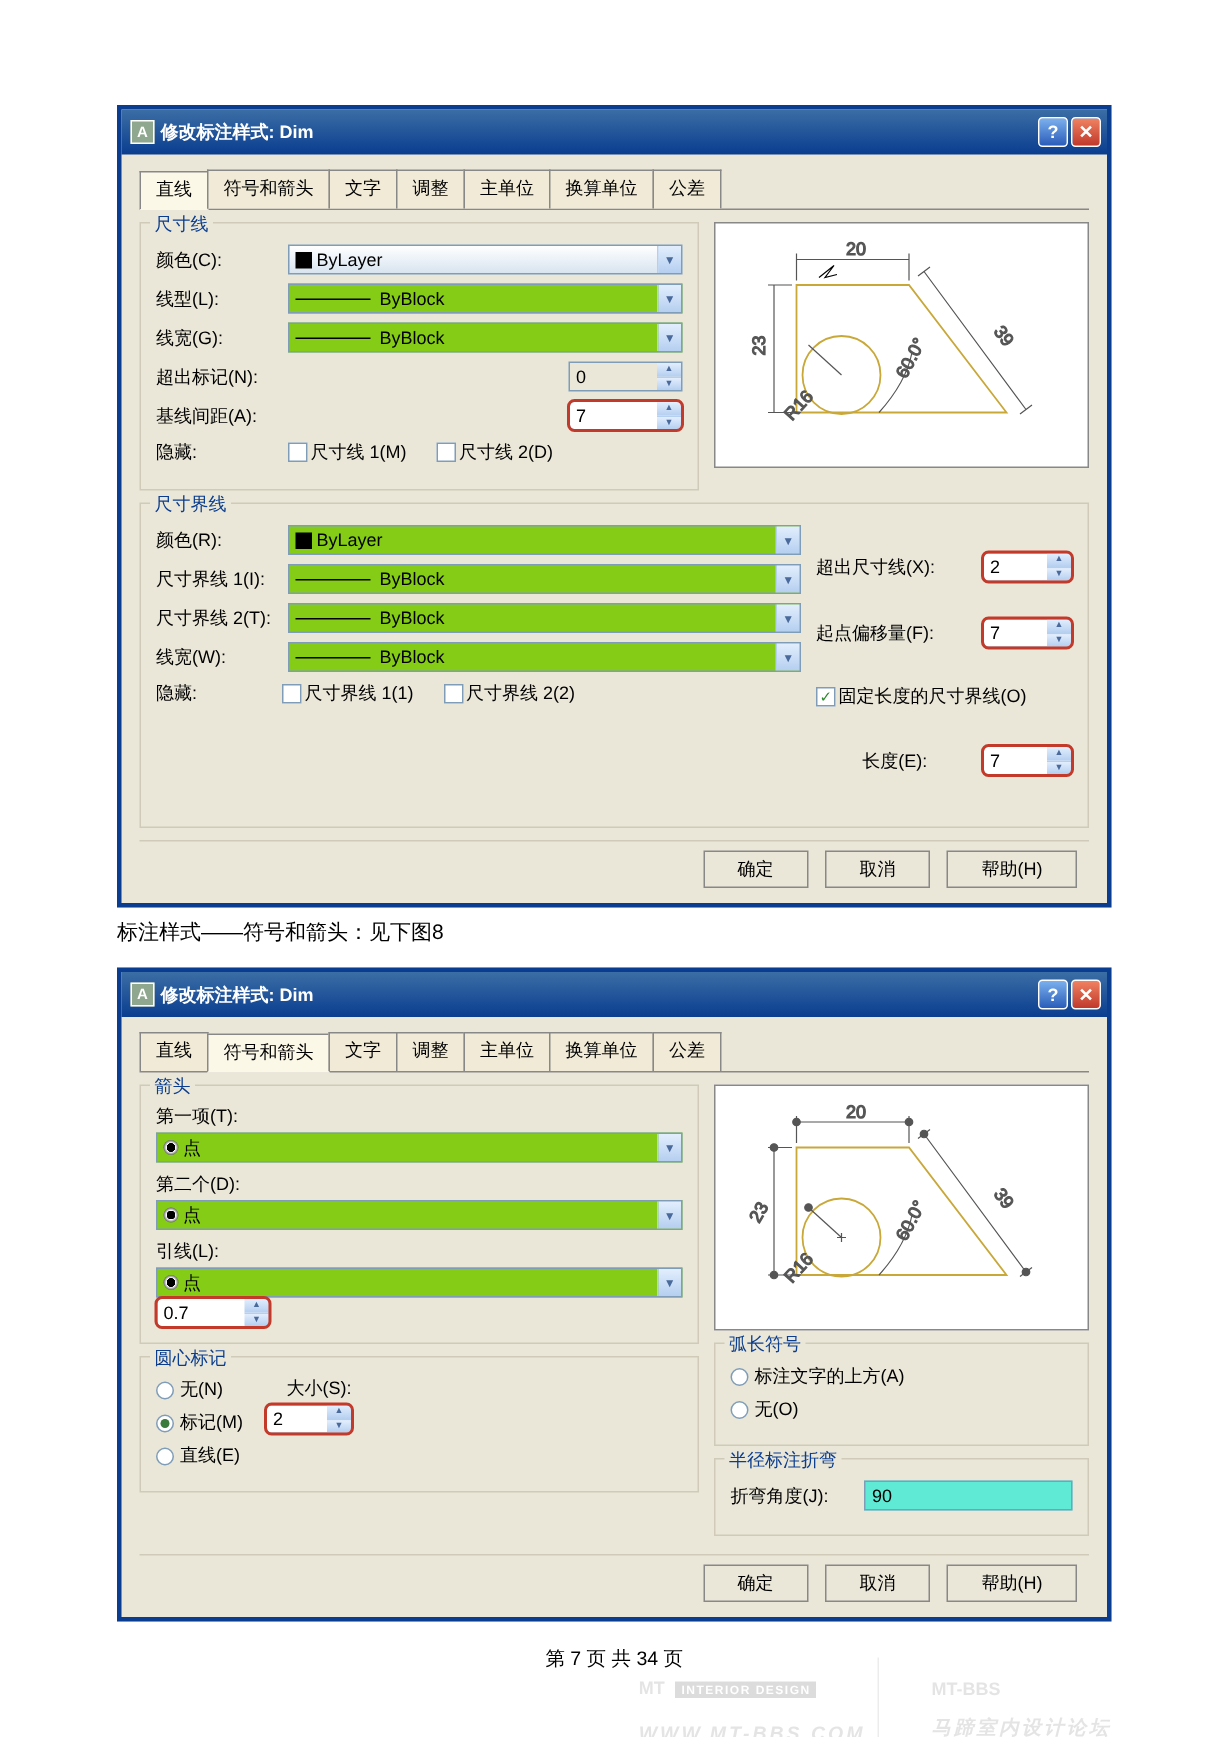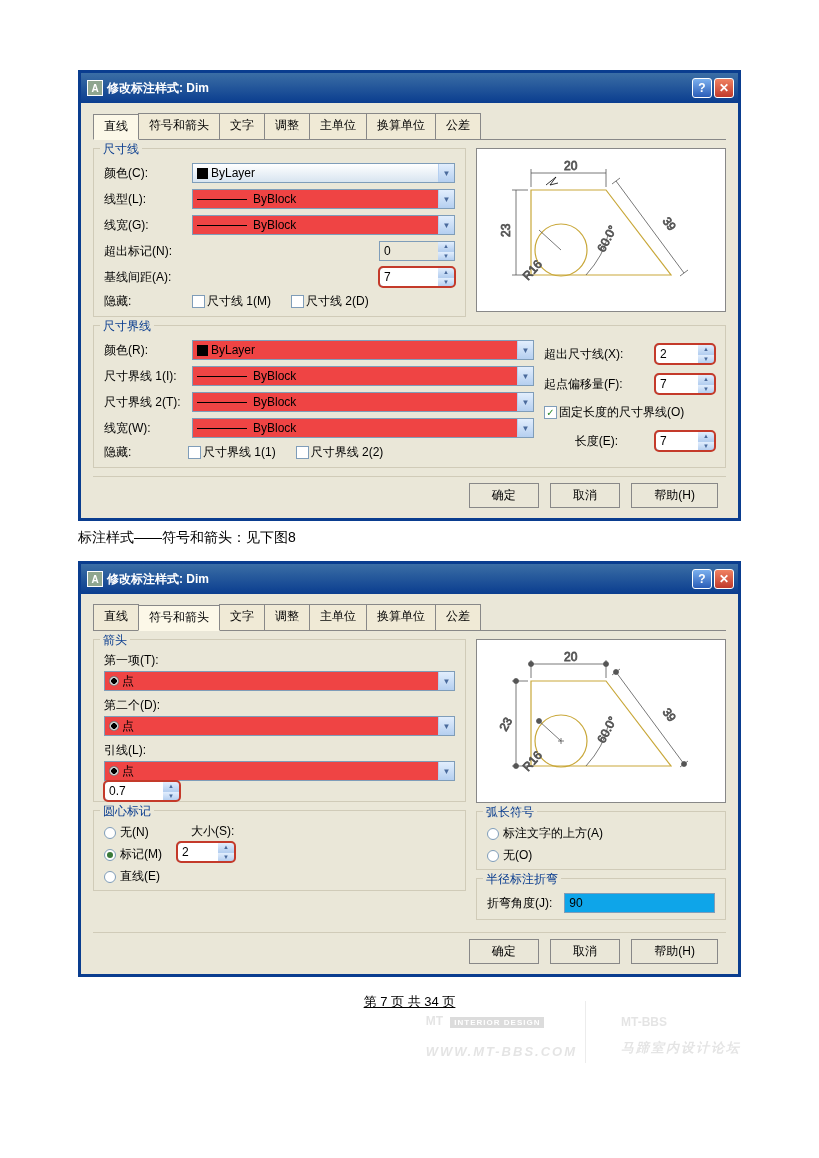--- a/index.html
+++ b/index.html
@@ -11,53 +11,53 @@
 .title-btn { width: 20px; height: 20px; margin-left: 2px; border: 1px solid #fff; border-radius: 3px; display: inline-flex; align-items: center; justify-content: center; font-weight: bold; font-size: 12px; }
 .help-btn { background: linear-gradient(to bottom, #7bb0ee, #2a5db8); color: #fff; }
 .close-btn { background: linear-gradient(to bottom, #f08262, #c0392b); color: #fff; }
 .dialog-body { padding: 10px 12px 8px 12px; }
 .tabs { display: flex; border-bottom: 1px solid #888; margin-bottom: 8px; }
 .tab { padding: 3px 10px 4px 10px; border: 1px solid #888; border-bottom: none; background: #f0ead6; margin-right: -1px; position: relative; cursor: pointer; }
 .tab.active { background: #fcf8e8; top: 1px; border-bottom: 1px solid #fcf8e8; }
 .content-row { display: flex; gap: 10px; }
 .col-left { flex: 1; }
 .col-right { width: 250px; }
-.fieldset { border: 1px solid #d0cbb8; padding: 8px 10px 0 10px; margin-bottom: 8px; position: relative; }
+.fieldset { border: 1px solid #d0cbb8; padding: 8px 10px 10px 10px; margin-bottom: 8px; position: relative; }
 .fieldset-label { position: absolute; top: -8px; left: 6px; background: #eae7d8; padding: 0 3px; color: #0a3d8f; }
 .form-row { display: flex; align-items: center; margin: 6px 0; gap: 6px; }
 .form-label { width: 82px; flex-shrink: 0; }
 .form-label-sm { width: 78px; flex-shrink: 0; }
-.combo { display: flex; align-items: center; border: 1px solid #7f9db9; background: #ef4444; height: 20px; flex: 1; }
+.combo { display: flex; align-items: center; border: 1px solid #7f9db9; background: #84cc16; height: 20px; flex: 1; }
 .combo.gradient { background: linear-gradient(to bottom, #fff, #d8e4f0); }
 .combo-text { flex: 1; padding: 0 4px; overflow: hidden; white-space: nowrap; }
 .combo-arrow { width: 16px; height: 18px; background: linear-gradient(to bottom, #e2eefd, #b5cff0); display: flex; align-items: center; justify-content: center; font-size: 8px; color: #4a6a9c; border-left: 1px solid #b5cff0; }
 .spinner { display: flex; border: 1px solid #7f9db9; background: #fff; height: 20px; width: 76px; }
 .spinner-text { flex: 1; padding: 0 4px; display: flex; align-items: center; }
 .spinner.disabled { background: #eae7d8; }
 .spinner-arrows { width: 16px; display: flex; flex-direction: column; }
 .spinner-arrows span { flex: 1; background: linear-gradient(to bottom, #e2eefd, #b5cff0); display: flex; align-items: center; justify-content: center; font-size: 6px; color: #4a6a9c; }
 .spinner-arrows span:first-child { border-bottom: 1px solid #b5cff0; }
 .redbox { outline: 2px solid #c43a2a; border-radius: 4px; outline-offset: -1px; }
 .cb { width: 13px; height: 13px; border: 1px solid #7f9db9; background: #fff; display: inline-flex; align-items: center; justify-content: center; margin-right: 2px; flex-shrink: 0; color: #2a8a2a; font-size: 10px; }
 .chk { display: inline-flex; align-items: center; margin-right: 14px; }
 .preview { border: 1px solid #888; background: #fff; width: 250px; height: 164px; display: flex; align-items: center; justify-content: center; margin-bottom: 8px; }
 .preview svg { width: 230px; height: 150px; }
 .right-controls { }
-.right-row { display: flex; align-items: center; margin: 10px 0; gap: 6px; }
+.right-row { display: flex; align-items: center; margin: 24px 0; gap: 6px; }
 .right-label { width: 105px; }
 .footer { text-align: right; padding: 6px 4px 2px 4px; border-top: 1px solid #d0cbb8; margin-top: 4px; }
 .btn { display: inline-block; padding: 3px 22px; border: 1px solid #888; background: #eae7d8; margin: 0 4px; cursor: pointer; }
 .caption { margin: 6px 0 14px 0; font-size: 14px; }
 .swatch { width: 11px; height: 11px; background: #000; display: inline-block; margin-right: 3px; vertical-align: middle; }
 .line-sw { display: inline-block; width: 50px; border-top: 1px solid #000; margin-right: 6px; vertical-align: middle; }
 .dot-sw { width: 10px; height: 10px; border-radius: 50%; background: radial-gradient(circle, #000 40%, #fff 42%, #000 90%); display: inline-block; margin-right: 3px; vertical-align: middle; }
 .radio-outer { width: 12px; height: 12px; border-radius: 50%; border: 1px solid #7f9db9; background: #fff; display: inline-flex; align-items: center; justify-content: center; margin-right: 4px; flex-shrink: 0; }
 .radio-dot { width: 6px; height: 6px; border-radius: 50%; background: #3a7a3a; }
 .radio-row { display: flex; align-items: center; margin: 5px 0; }
-.page-footer { text-align: center; margin-top: 16px; font-size: 13px; text-decoration: underline; }
+.page-footer { text-align: center; margin-top: 16px; font-size: 13px; }
 .watermark { position: relative; height: 58px; display: flex; justify-content: flex-end; align-items: center; opacity: 0.22; margin-top: -8px; gap: 21px; }
 .watermark .mt { font-family: Arial, sans-serif; font-weight: bold; font-size: 26px; color: #888; margin-right: 6px; border-right: 1px solid #aaa; padding-right: 8px; }
 .watermark .bbs { font-family: Arial, sans-serif; font-weight: bold; font-size: 22px; color: #888; padding-left: 8px; }
 .watermark .mt .badge { font-size: 8px; background: #666; color: #fff; padding: 1px 4px; letter-spacing: 1px; }
 .watermark .sub { font-size: 13px; color: #888; letter-spacing: 2px; font-style: italic; }
 .ext-fieldset { display: flex; gap: 10px; }
 .ext-left { flex: 1; }
 .ext-right { }
 </style>
 </head>
@@ -378,22 +378,22 @@
             </div>
           <div class="radio-row">
               <span class="radio-outer"></span>
               <span>无(O)</span>
             </div>
         </div>
 
         <div class="fieldset">
           <span class="fieldset-label">半径标注折弯</span>
           <div class="form-row">
-            <span style="margin-right:6px">折弯角度(J):</span>
-            <div style="border:1px solid #7f9db9; background:#0ea5e9; height:20px; flex:1; padding:2px 4px"><span>90</span></div>
+            <span style="margin-right:18px">折弯角度(J):</span>
+            <div style="border:1px solid #7f9db9; background:#5eead4; height:20px; flex:1; padding:2px 4px"><span>90</span></div>
           </div>
         </div>
       </div>
     </div>
 
     <div class="footer">
       <span class="btn">确定</span>
       <span class="btn">取消</span>
       <span class="btn">帮助(H)</span>
     </div>

